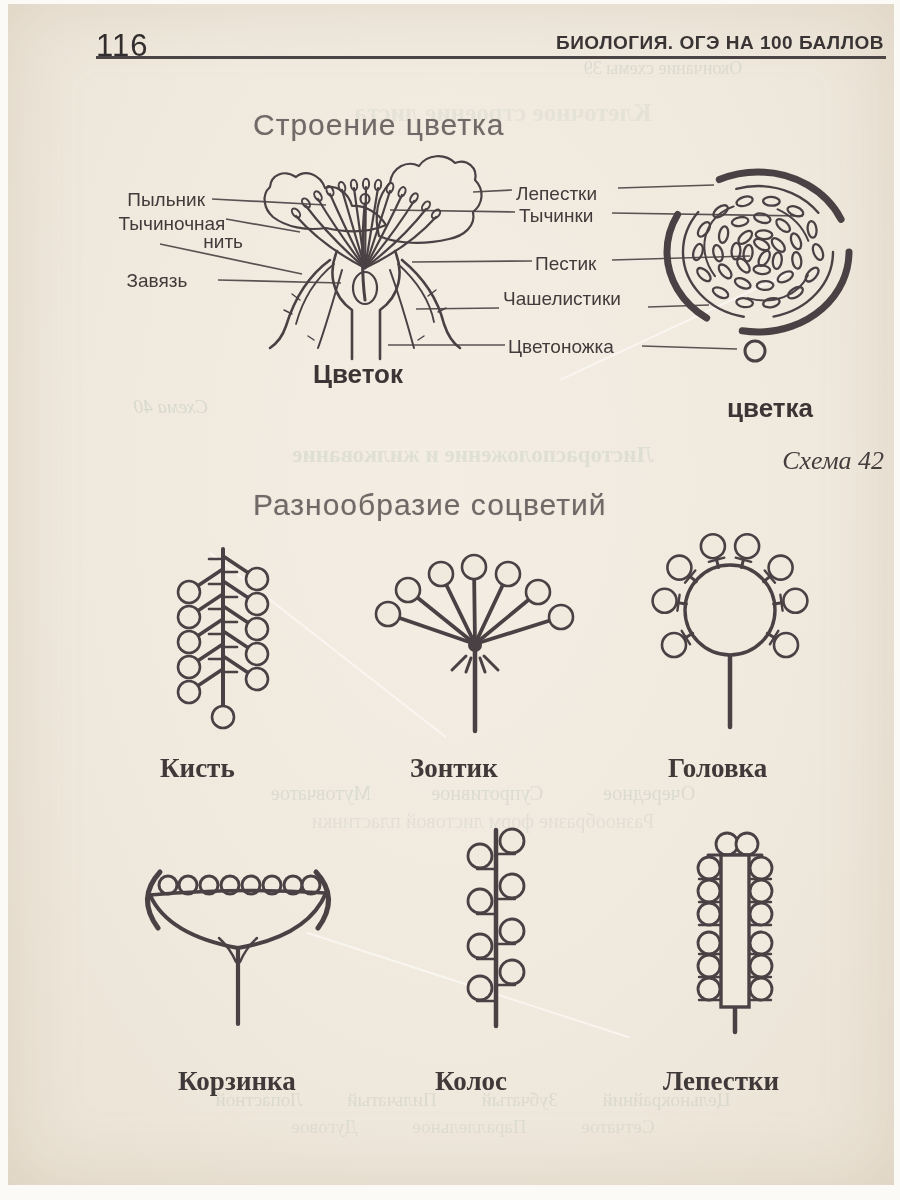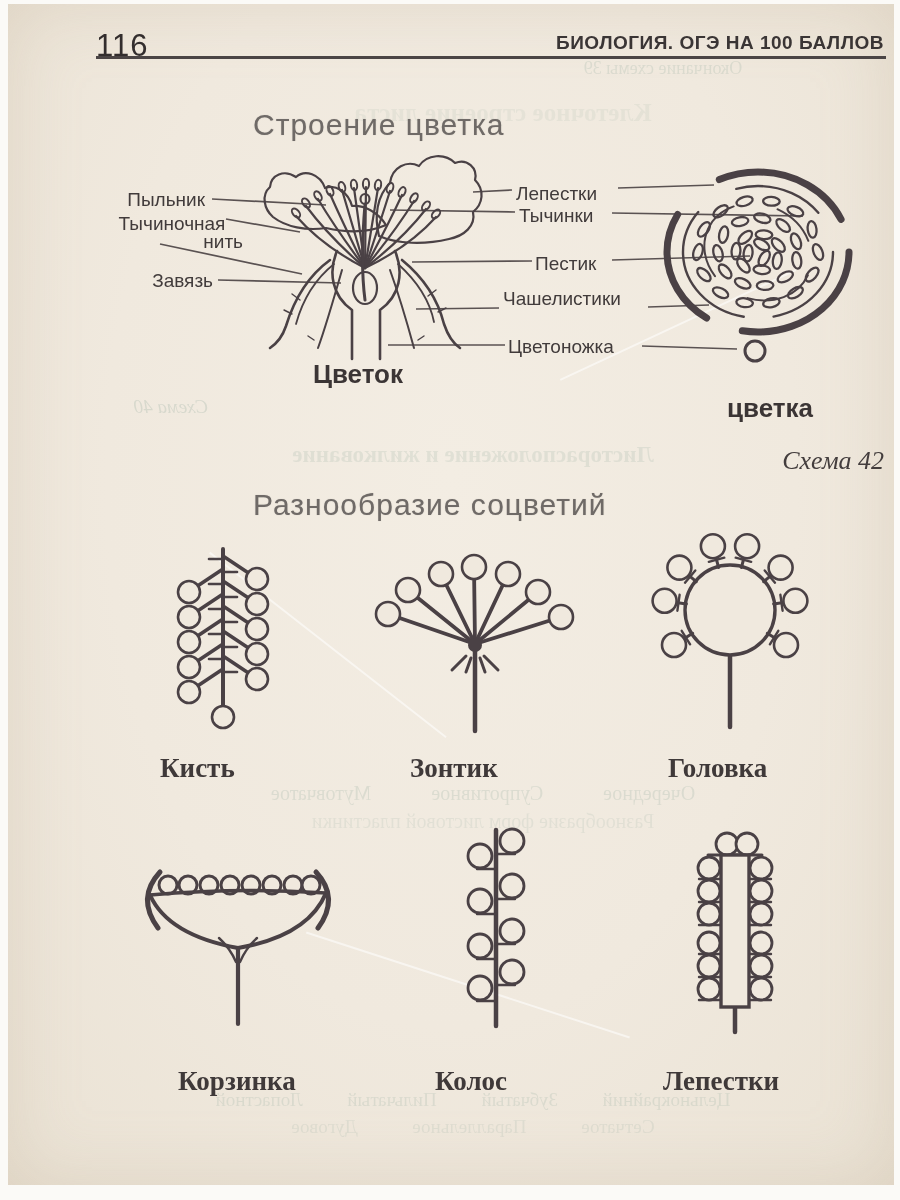--- a/index.html
+++ b/index.html
@@ -53,21 +53,21 @@
 
   <div class="abs pagenum sans" style="left:88px;top:24px">116</div>
   <div class="abs runhead sans" style="left:380px;top:28px;width:496px">БИОЛОГИЯ. ОГЭ НА 100 БАЛЛОВ</div>
   <div class="abs rule" style="left:88px;top:52px;width:790px"></div>
 
   <div class="abs sec-title sans" style="left:245px;top:104px;width:480px">Строение цветка</div>
 
   <div class="abs flbl" style="left:93px;top:185px;width:104px;text-align:right">Пыльник</div>
   <div class="abs flbl" style="left:93px;top:209px;width:142px;text-align:center">Тычиночная</div>
   <div class="abs flbl" style="left:93px;top:227px;width:142px;text-align:right">нить</div>
-  <div class="abs flbl" style="left:93px;top:266px;width:112px;text-align:right">Завязь</div>
+  <div class="abs flbl" style="left:93px;top:266px;width:112px;text-align:center">Завязь</div>
 
   <div class="abs flbl" style="left:508px;top:179px">Лепестки</div>
   <div class="abs flbl" style="left:511px;top:201px">Тычинки</div>
   <div class="abs flbl" style="left:527px;top:249px">Пестик</div>
   <div class="abs flbl" style="left:495px;top:284px">Чашелистики</div>
   <div class="abs flbl" style="left:500px;top:332px">Цветоножка</div>
 
   <div class="abs bigcap sans" style="left:288px;top:355px;width:124px">Цветок</div>
   <div class="abs bigcap sans" style="left:686px;top:389px;width:152px">цветка</div>
 

